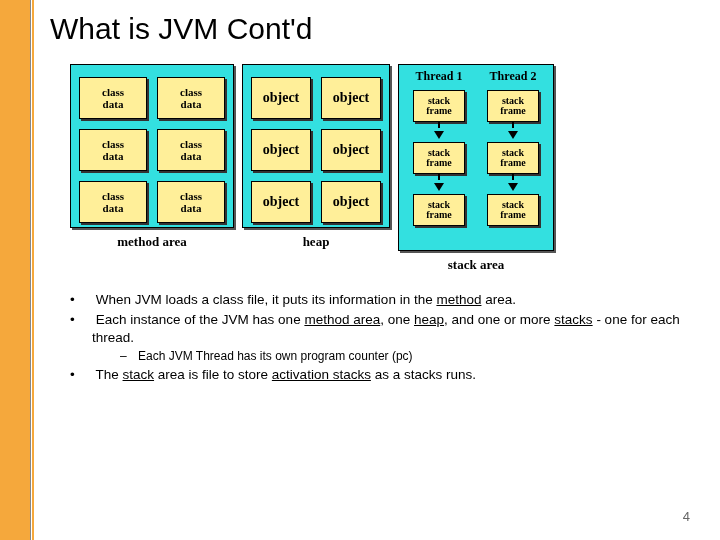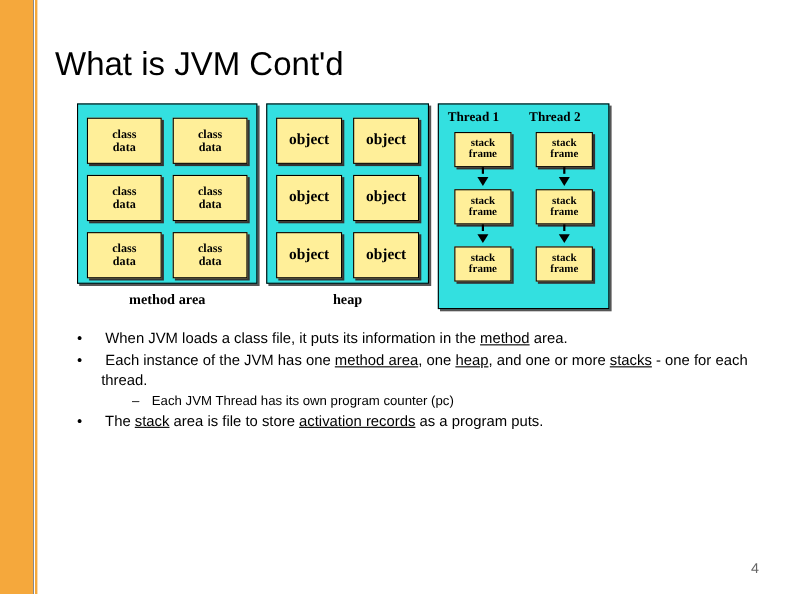--- a/index.html
+++ b/index.html
@@ -18,21 +18,21 @@
     height: 540px;
     background: linear-gradient(to right,
       #f5a83c 0, #f5a83c 30px,
       #888 30px, #888 31px,
       #fff 31px, #fff 32px,
       #f5a83c 32px, #f5a83c 34px
     );
   }
   .content {
     position: absolute;
-    left: 50px; right: 20px; top: 12px; margin-top: 30px;
+    left: 50px; right: 20px; top: 12px;
   }
   h1 {
     font-size: 30px;
     font-weight: normal;
     color: #000;
     margin-bottom: 18px;
     font-family: Arial, sans-serif;
   }
   .diagram {
     margin-left: 20px;
@@ -74,21 +74,21 @@
     font-size: 13px;
     padding-top: 6px;
     font-family: "Times New Roman", serif;
   }
   .threads-hdr {
     display: grid;
     grid-template-columns: repeat(2, 64px);
     gap: 10px;
     font-size: 12px;
     font-weight: bold;
-    text-align: left;
+    text-align: center;
     margin-bottom: 6px;
     font-family: "Times New Roman", serif;
   }
   .stackcol {
     display: grid;
     grid-template-columns: repeat(2, 64px);
     grid-template-rows: repeat(3, 52px);
     gap: 0 10px;
   }
   .stackcell {
@@ -227,34 +227,35 @@
           <div class="stackcell">
             <div class="sframe" style="white-space:pre-line">stack
 frame</div>
           </div>
           <div class="stackcell">
             <div class="sframe" style="white-space:pre-line">stack
 frame</div>
           </div>
         </div>
       </div>
+      <div class="panel-label">stack area</div>
     </div>
 
   </div>
 
   <ul class="notes">
     <li>
       <span>When JVM loads a class file, it puts its information in the </span><span class="u">method</span><span> area.</span>
     </li>
     <li>
       <span>Each instance of the JVM has one </span><span class="u">method area</span><span>, one </span><span class="u">heap</span><span>, and one or more </span><span class="u">stacks</span><span> - one for each thread.</span>
       <ul class="sub">
         <li>Each JVM Thread has its own program counter (pc)</li>
       </ul>
     </li>
     <li>
-      <span>The </span><span class="u">stack</span><span> area is file to store </span><span class="u">activation records</span><span> as a program puts.</span>
+      <span>The </span><span class="u">stack</span><span> area is file to store </span><span class="u">activation stacks</span><span> as a stacks runs.</span>
     </li>
   </ul>
 
 </div>
 
 <div class="pg">4</div>
 
 </body></html>

